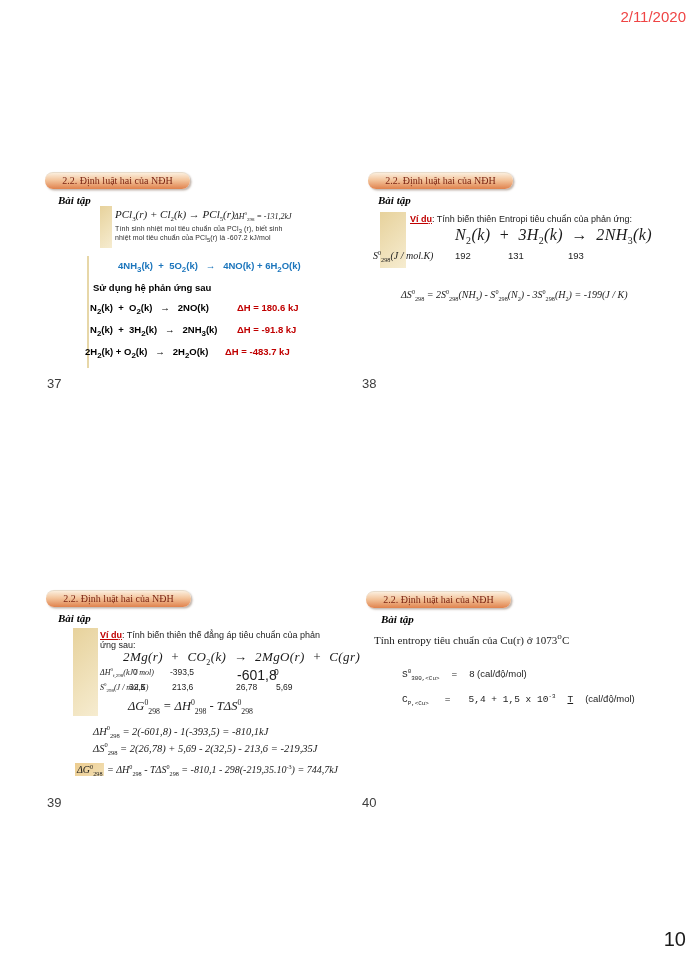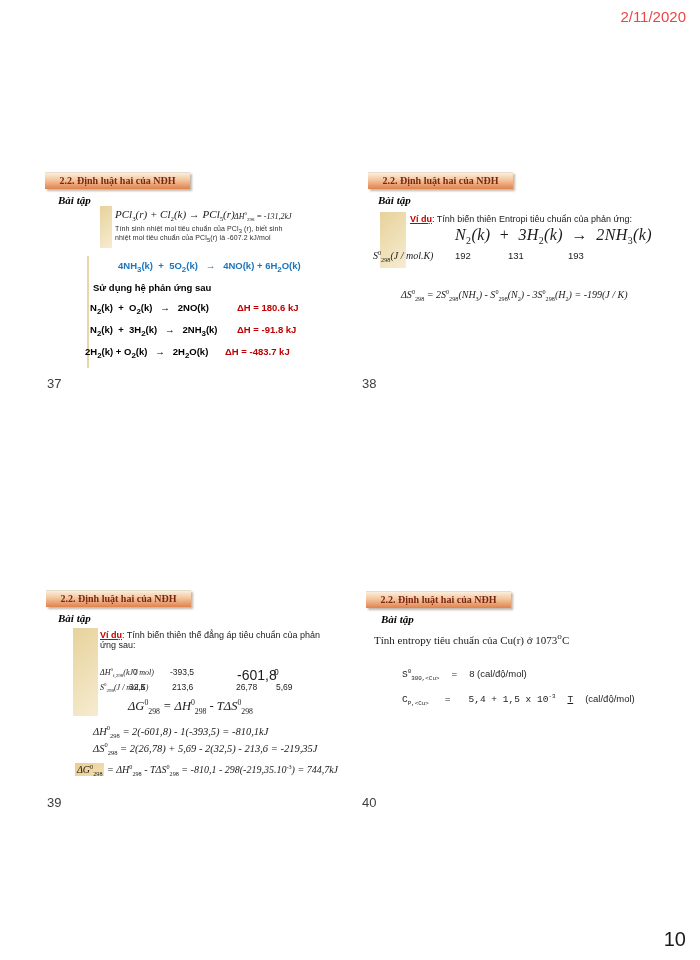--- a/index.html
+++ b/index.html
@@ -8,21 +8,21 @@
   .pre{white-space:pre;}
 
   .date{position:absolute;top:8px;right:14px;font-size:15px;color:#ef4444;}
   .pagenum{position:absolute;top:928px;right:14px;font-size:20px;color:#1a1a1a;}
   .slide{position:absolute;}
   .slide-num{position:absolute;font-size:13px;color:#3d3d3d;}
 
   .hdr{position:absolute;left:0;top:2px;width:145px;height:16px;line-height:16px;text-align:center;
        background:linear-gradient(180deg,#fbeedd 0%,#f3c49b 45%,#e0824d 100%);
        border-top:1px solid #e8dccb;box-shadow:1.5px 1.5px 2px rgba(120,90,70,.45);
-       color:var(--header_text,#7b2412);font-family:"Liberation Serif",serif;font-weight:bold;font-size:10px;}
+       color:var(--header_text,#7b2412);font-family:"Liberation Serif",serif;font-weight:normal;font-size:10px;border-radius:8px;}
   .baitap{position:absolute;font-family:"Liberation Serif",serif;font-weight:bold;font-style:italic;
           font-size:11px;color:#000;}
   .math{position:absolute;font-family:"Liberation Serif",serif;font-style:italic;color:#1a1a1a;}
   .math sub,.math sup,.mono sub,.mono sup{font-size:.62em;font-style:normal;}
   .note{position:absolute;font-size:7px;color:#2e2e2e;letter-spacing:.1px;}
   .cream-strip{position:absolute;background:linear-gradient(135deg,#e7d29c 0%,#f6ecd0 100%);}
   .vline{position:absolute;width:2px;background:#e7d7a8;}
   .blue-eq{position:absolute;font-weight:bold;font-size:9.5px;color:var(--equation_blue,#1b75bc);margin-left:16px;}
   .bold-label{position:absolute;font-weight:bold;font-size:9.5px;color:#000;}
   .rxn{position:absolute;font-weight:bold;font-size:9.5px;color:#000;}
@@ -96,20 +96,21 @@
     <div class="hdr" style="left:1px">2.2. Định luật hai của NĐH</div>
     <div class="baitap" style="left:13px;top:24px">Bài tập</div>
 
     <div class="cream-strip" style="left:28px;top:40px;width:25px;height:88px"></div>
 
     <div class="vidu-line" style="left:55px;top:42px">
       <span class="vidu">Ví dụ</span><span>: Tính biến thiên thế đẳng áp tiêu chuẩn của phản</span>
     </div>
     <div class="vidu-line" style="left:55px;top:52px">ứng sau:</div>
 
+    <div class="math big-eq" style="left:78px;top:61px;font-size:13px">2Mg(r) + CO<sub>2</sub>(k) → 2MgO(r) + C(gr)</div>
 
     <div class="math" style="left:55px;top:79px;font-size:8px">ΔH<sup>0</sup><sub>f,298</sub>(kJ / mol)</div>
     <div class="vals" style="left:88px;top:79px;font-size:8.5px">0</div>
     <div class="vals" style="left:125px;top:79px;font-size:8.5px">-393,5</div>
     <div class="vals" style="left:192px;top:79px;font-size:14px">-601,8</div>
     <div class="vals" style="left:229px;top:79px;font-size:8.5px">0</div>
 
     <div class="math" style="left:55px;top:94px;font-size:8px">S<sup>0</sup><sub>298</sub>(J / mol.K)</div>
     <div class="vals" style="left:84px;top:94px;font-size:8.5px">32,5</div>
     <div class="vals" style="left:127px;top:94px;font-size:8.5px">213,6</div>

